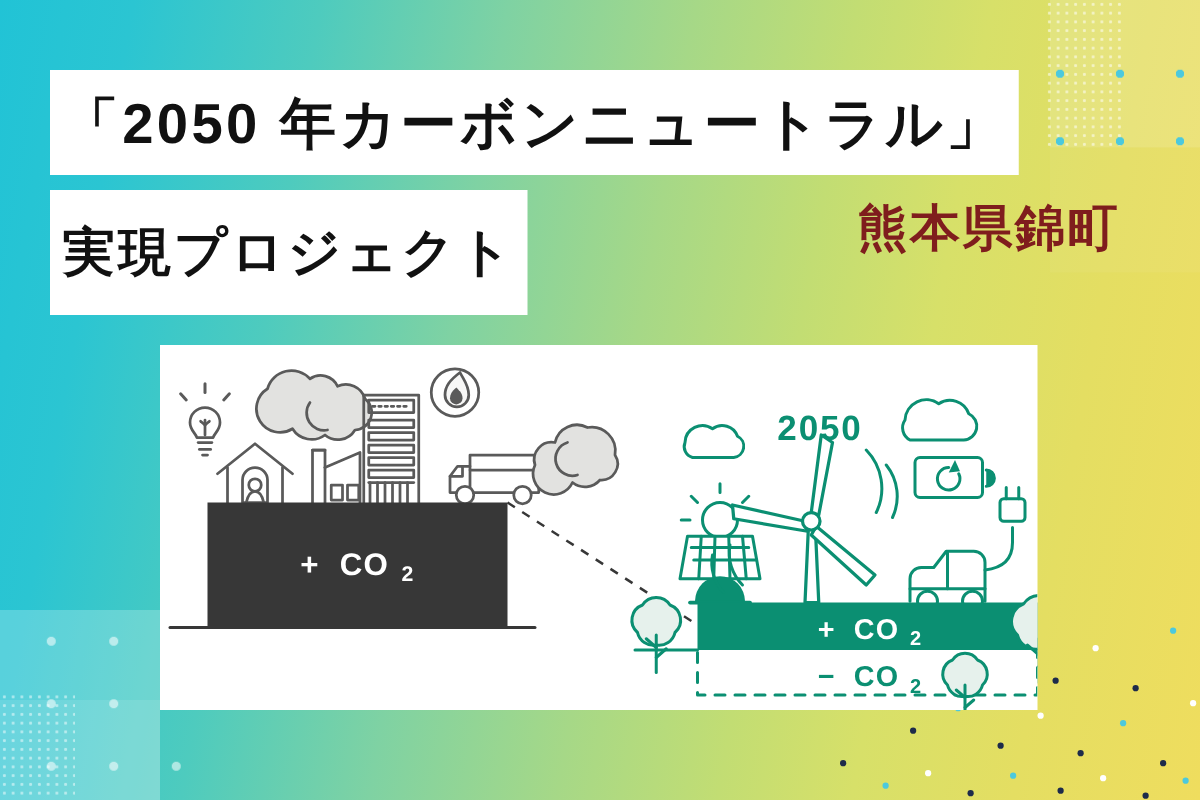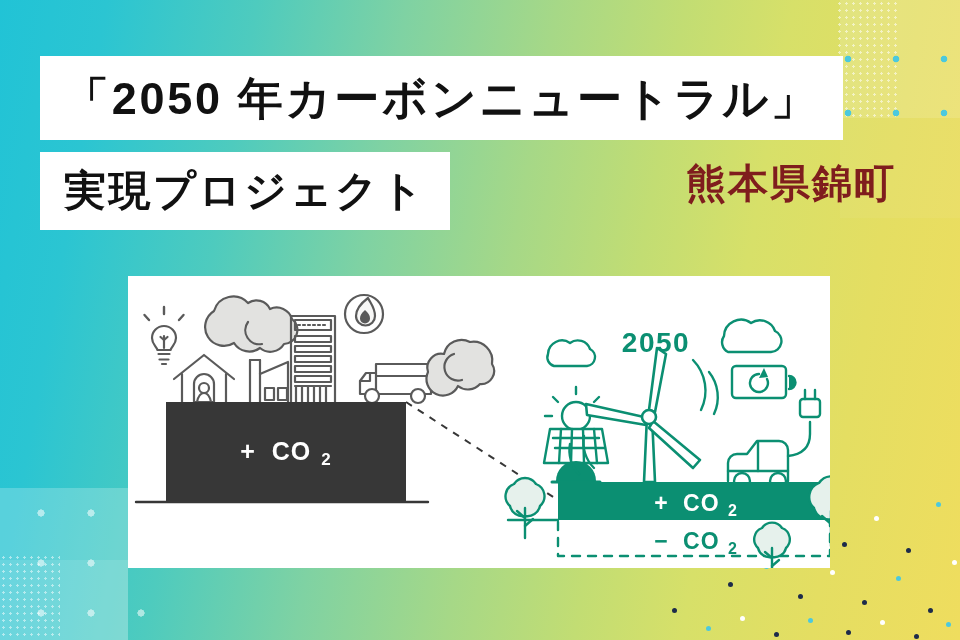--- a/index.html
+++ b/index.html
@@ -58,24 +58,24 @@
     background-size:7px 7px;
   }
   .confetti{
     position:absolute;right:0;bottom:0;width:300px;height:150px;
     overflow:hidden;
   }
   .confetti i{position:absolute;width:5px;height:5px;border-radius:50%;display:block;}
   
   .band{
     position:absolute;background:#ffffff;display:flex;align-items:center;
-    padding:0 24px;box-sizing:border-box;text-align:right;
+    padding:0 10px;box-sizing:border-box;text-align:right;
   }
   #band1{left:40px;top:56px;height:84px;}
-  #band2{left:40px;top:152px;height:78px;}
+  #band2{left:40px;top:152px;height:100px;}
   .band-text{
     color:#111111;font-weight:bold;white-space:nowrap;
     letter-spacing:0.06em;line-height:1;
   }
   #band1 .band-text{font-size:45px;}
   #band2 .band-text{font-size:42px;}
   #town{
     position:absolute;right:64px;top:163px;
     color:#7f1d1d;font-size:40px;font-weight:bold;letter-spacing:0.05em;
     white-space:nowrap;line-height:1;

